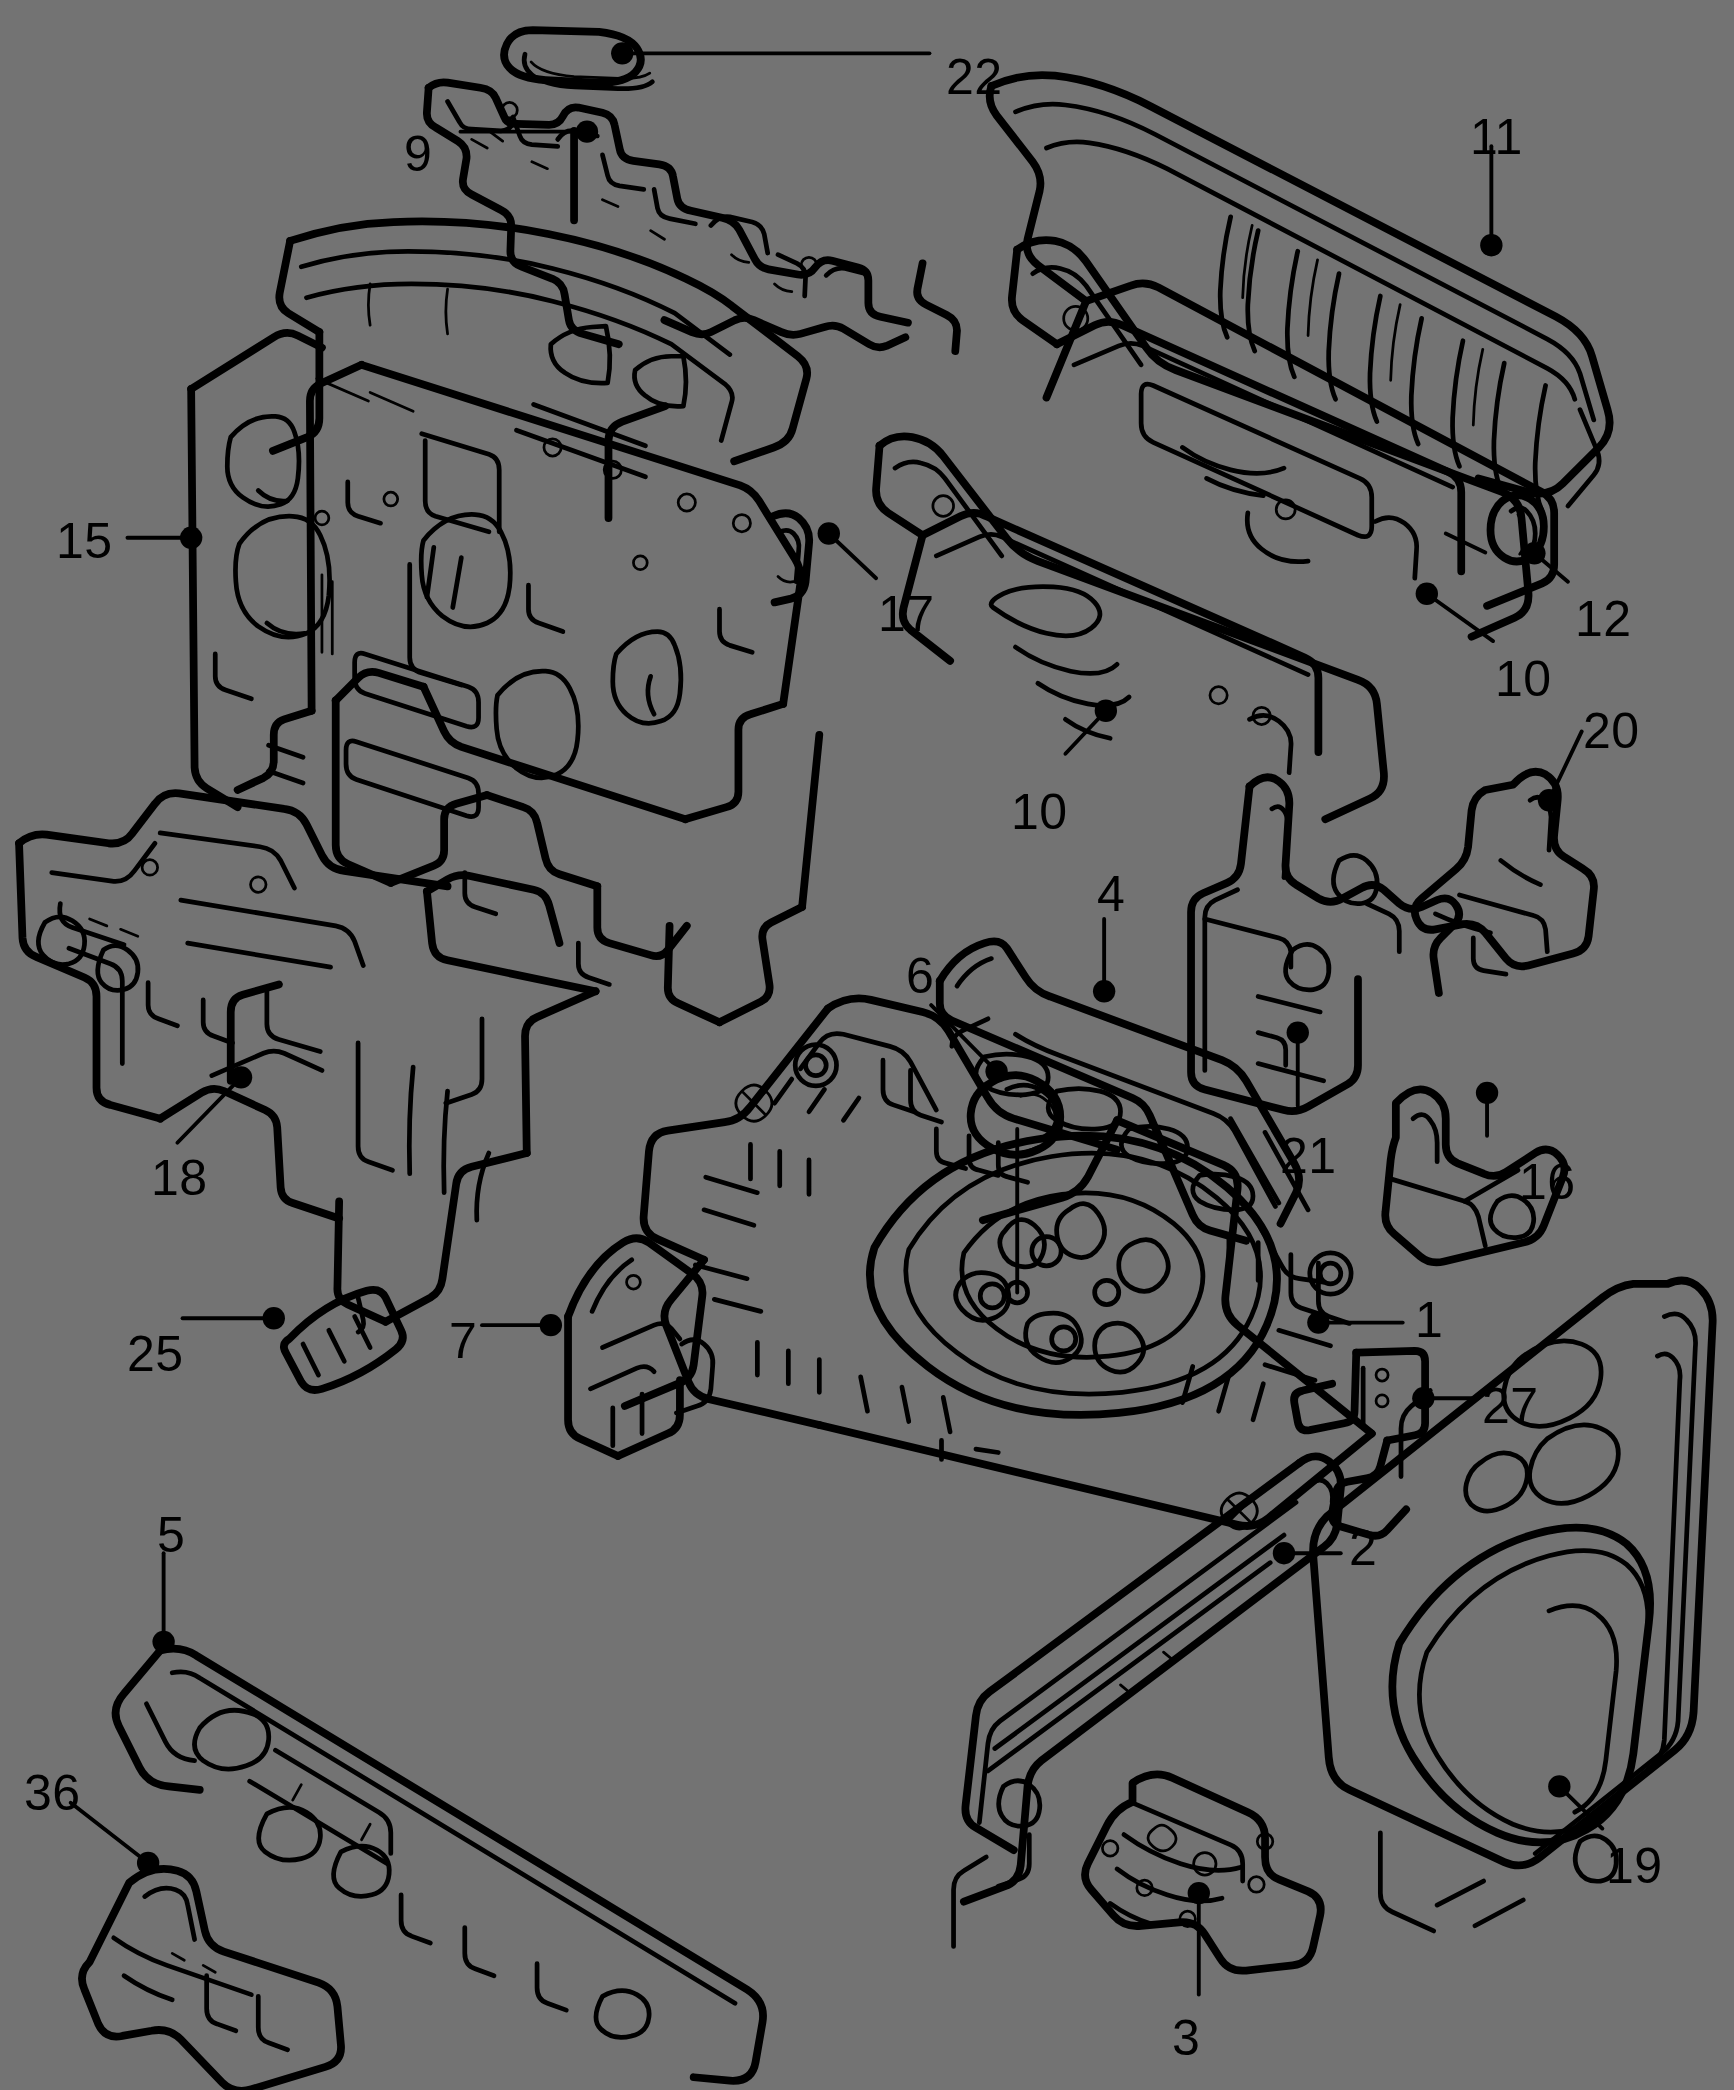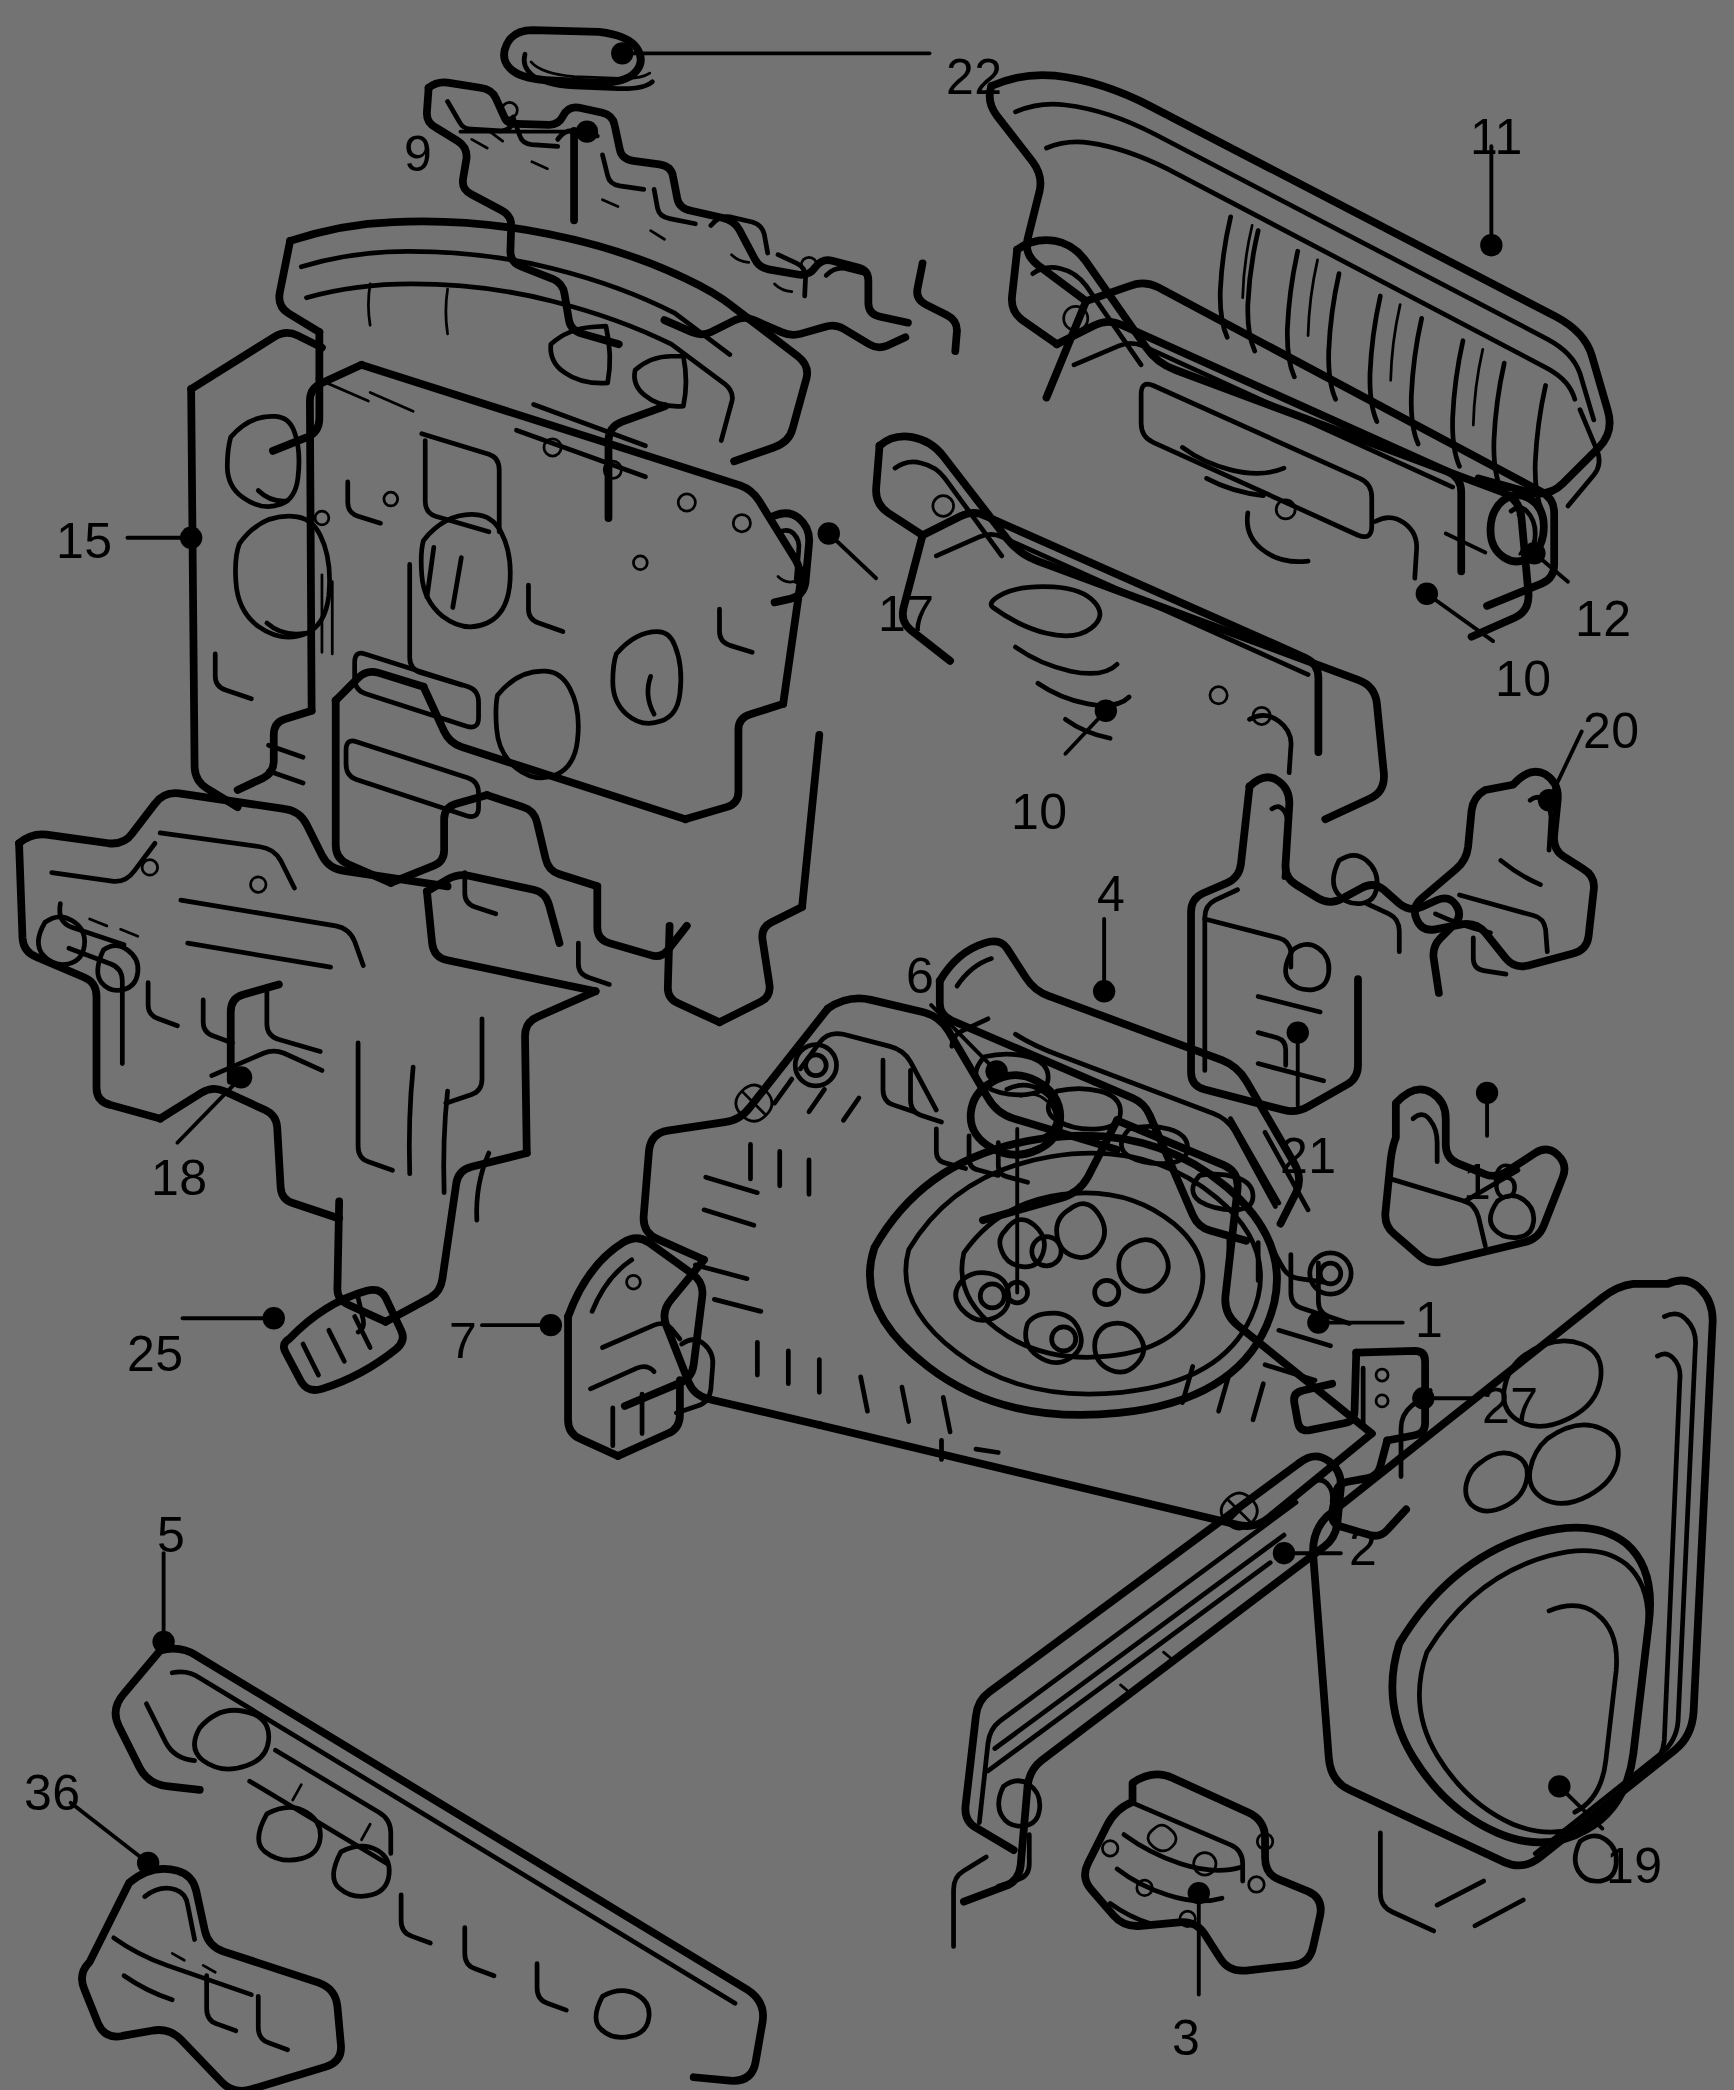--- a/index.html
+++ b/index.html
@@ -506,21 +506,21 @@
       <div class="callout-label" style="left: 56px; top: 516px;">15</div>
       <div class="callout-label" style="left: 878px; top: 589px;">17</div>
       <div class="callout-label" style="left: 1575px; top: 594px;">12</div>
       <div class="callout-label" style="left: 1495px; top: 654px;">10</div>
       <div class="callout-label" style="left: 1011px; top: 787px;">10</div>
       <div class="callout-label" style="left: 1583px; top: 706px;">20</div>
       <div class="callout-label" style="left: 131px; top: 1153px; margin-left: 20px;">18</div>
       <div class="callout-label" style="left: 1097px; top: 869px;">4</div>
       <div class="callout-label" style="left: 906px; top: 951px;">6</div>
       <div class="callout-label" style="left: 1280px; top: 1131px;">21</div>
-      <div class="callout-label" style="left: 1463px; top: 1157px;">16</div>
+      <div class="callout-label" style="left: 1519px; top: 1157px;">16</div>
       <div class="callout-label" style="left: 127px; top: 1329px;">25</div>
       <div class="callout-label" style="left: 449px; top: 1316px;">7</div>
       <div class="callout-label" style="left: 1415px; top: 1295px;">1</div>
       <div class="callout-label" style="left: 1482px; top: 1381px; text-align: center;">27</div>
       <div class="callout-label" style="left: 1349px; top: 1523px;">2</div>
       <div class="callout-label" style="left: 157px; top: 1510px;">5</div>
       <div class="callout-label" style="left: 24px; top: 1768px;">36</div>
       <div class="callout-label" style="left: 1172px; top: 2013px;">3</div>
       <div class="callout-label" style="left: 1606px; top: 1841px;">19</div>
     </div>

